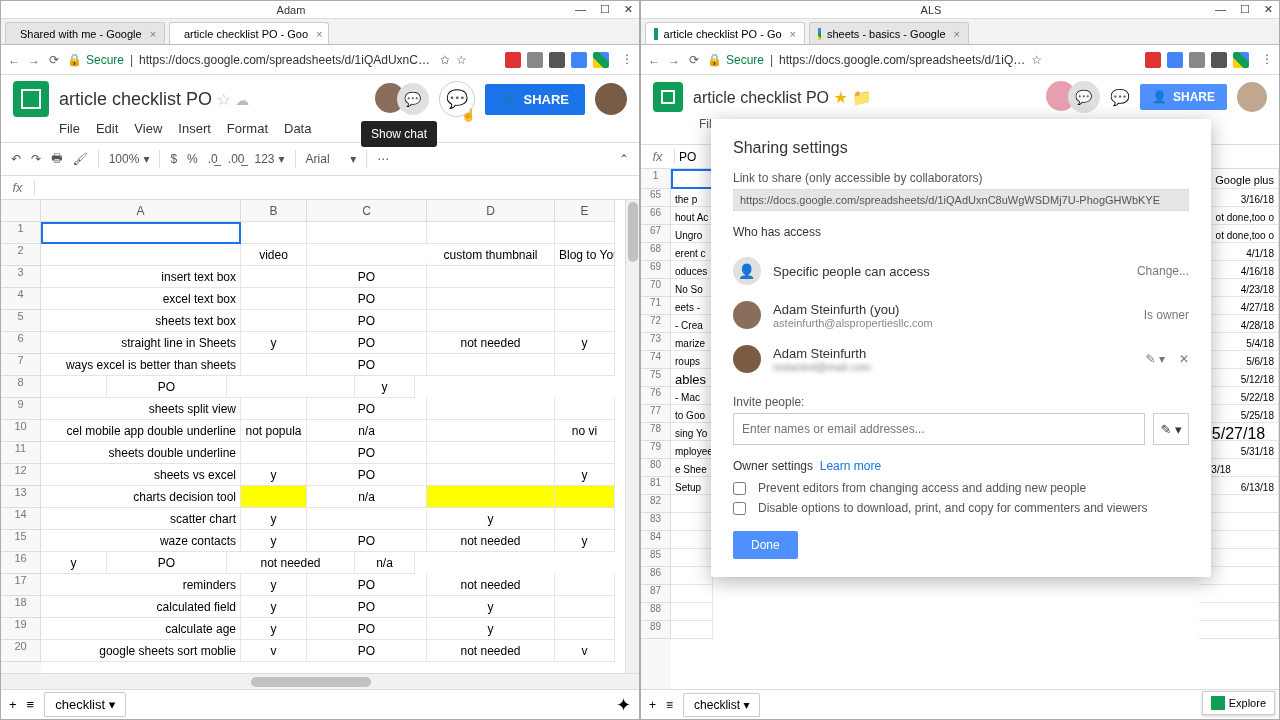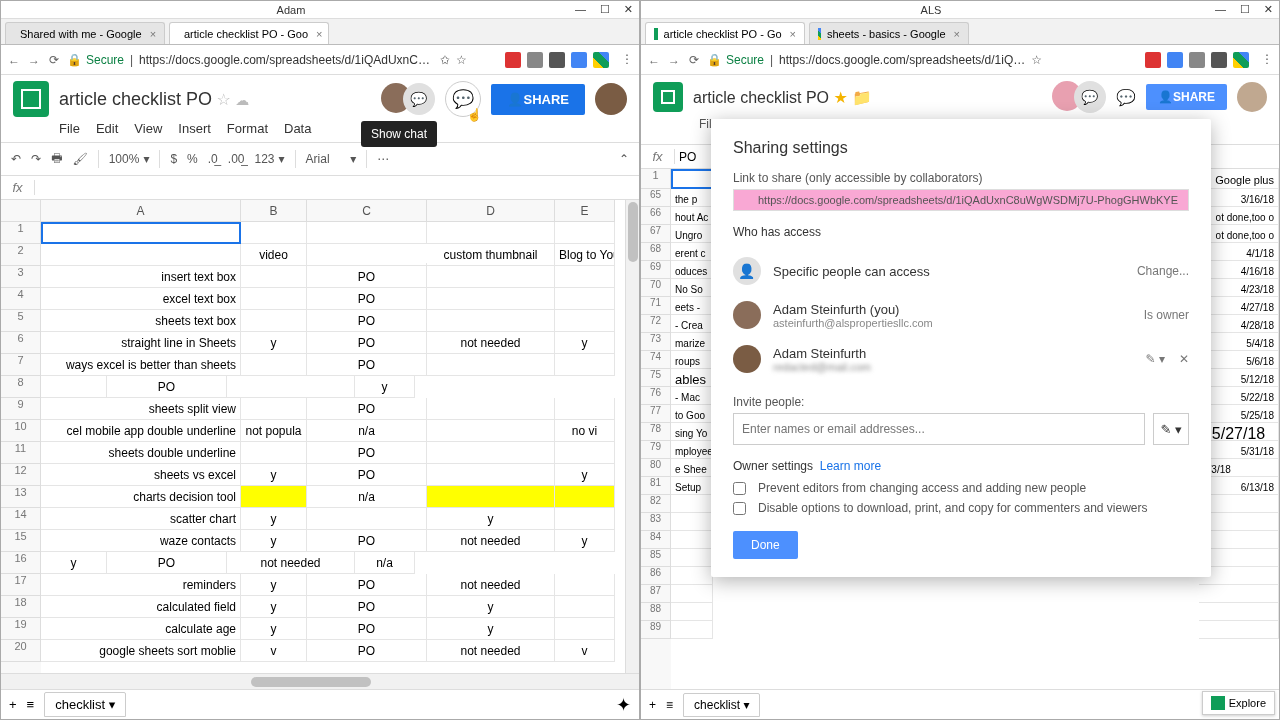--- a/index.html
+++ b/index.html
@@ -32,21 +32,21 @@
   .sheets-logo::after { content: ""; position: absolute; inset: 8px; border: 2px solid #fff; }
   .doc-title { font-size: 18px; color: #333; }
   .doc-star { color: #bbb; font-size: 16px; }
   .doc-star.active { color: #f4b400; }
   .hdr-right { margin-left: auto; display: flex; align-items: center; gap: 10px; }
   .avatar { width: 32px; height: 32px; border-radius: 50%; background: #b8a18f; }
   .avatar.sm { width: 30px; height: 30px; }
   .avatar-pair { width: 32px; height: 32px; border-radius: 50%; background: #e0e0e0; display: flex; align-items: center; justify-content: center; font-size: 14px; }
   .chat-ico { width: 36px; height: 36px; border: 1px solid #ccc; border-radius: 50%; display: flex; align-items: center; justify-content: center; font-size: 18px; color: #666; position: relative; }
   .cursor-hand { position: absolute; bottom: -6px; right: -2px; font-size: 12px; }
-  .share-btn { background: #1a73e8; color: #fff; border: none; padding: 8px 16px; border-radius: 2px; font-weight: bold; font-size: 13px; display: flex; align-items: center; }
+  .share-btn { background: #1a73e8; color: #fff; border: none; padding: 8px 16px; border-radius: 2px; font-weight: bold; font-size: 13px; display: flex; align-items: center; gap: 6px; }
   .share-btn.sm { padding: 6px 12px; font-size: 12px; background: #4d90fe; }
 
   .tooltip { position: absolute; background: #222; color: #fff; font-size: 12px; padding: 6px 10px; border-radius: 3px; z-index: 50; }
 
   .menubar { padding: 4px 12px 6px 58px; font-size: 13px; color: #333; display: flex; gap: 16px; }
   .wR .menubar { padding-left: 58px; font-size: 12px; gap: 12px; }
 
   .toolbar { height: 34px; border-top: 1px solid #ddd; border-bottom: 1px solid #ddd; display: flex; align-items: center; padding: 0 10px; gap: 10px; font-size: 12px; color: #555; }
   .tb-sep { width: 1px; height: 18px; background: #ddd; }
   .tb-item { display: flex; align-items: center; gap: 4px; }
@@ -71,21 +71,21 @@
   .sheettabs { height: 30px; border-top: 1px solid #ddd; display: flex; align-items: center; padding: 0 8px; gap: 10px; font-size: 13px; }
   .sheettab { padding: 4px 10px; border: 1px solid #ccc; border-radius: 2px 2px 0 0; background: #fff; }
 
   
   .wR .doc-title { font-size: 16px; }
   .wR .docs-header .sheets-logo { width: 30px; height: 30px; }
   .wR .menubar { color: #555; }
   .modal { position: absolute; left: 70px; top: 118px; width: 500px; background: #fff; box-shadow: 0 4px 20px rgba(0,0,0,0.3); border-radius: 2px; padding: 20px 22px 18px; pointer-events: auto; z-index: 100; font-size: 13px; color: #333; }
   .modal h2 { font-size: 16px; font-weight: normal; margin-bottom: 14px; }
   .modal .label { font-size: 12px; color: #555; margin-bottom: 4px; }
-  .modal .linkbox { width: 100%; background: #f9a8d4; border: 1px solid #ddd; padding: 4px 24px; font-size: 11px; color: #555; margin-bottom: 14px; white-space: nowrap; overflow: hidden; }
+  .modal .linkbox { width: 100%; background: #e5e5e5; border: 1px solid #ddd; padding: 4px 6px; font-size: 11px; color: #555; margin-bottom: 14px; white-space: nowrap; overflow: hidden; }
   .modal .section-title { font-size: 12px; font-weight: normal; margin-bottom: 10px; }
   .access-row { display: flex; align-items: center; gap: 12px; padding: 8px 0; font-size: 13px; }
   .access-ico { width: 28px; height: 28px; background: #e0e0e0; border-radius: 50%; display: flex; align-items: center; justify-content: center; font-size: 14px; }
   .access-row .meta { font-size: 11px; color: #888; }
   .access-row .right { margin-left: auto; font-size: 12px; color: #777; }
   .link { color: #1a73e8; cursor: pointer; }
   .invite-box { display: flex; gap: 8px; margin-bottom: 14px; }
   .invite-box input { flex: 1; border: 1px solid #ccc; padding: 8px; font-size: 12px; }
   .invite-box .pen { width: 36px; border: 1px solid #ccc; display: flex; align-items: center; justify-content: center; }
   .owner-row { font-size: 12px; color: #555; display: flex; align-items: center; gap: 8px; margin-bottom: 6px; }

